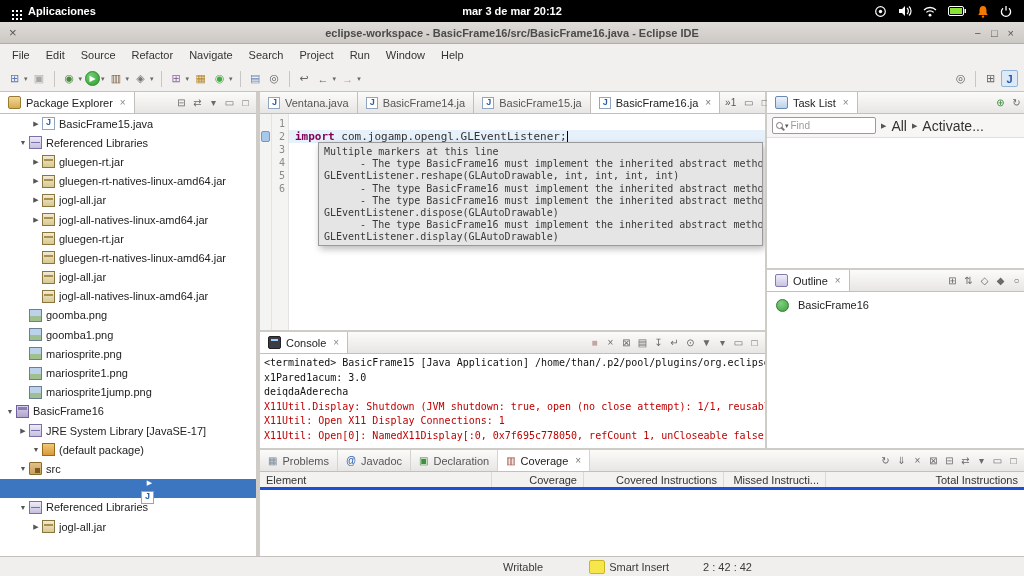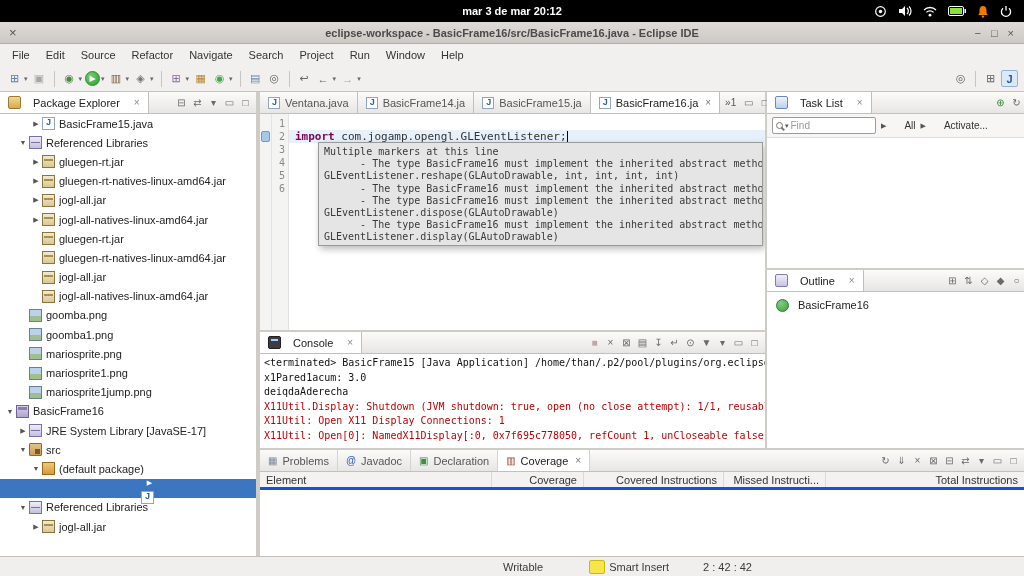--- a/index.html
+++ b/index.html
@@ -33,21 +33,21 @@
   .chip{width:17px;height:17px;display:flex;align-items:center;justify-content:center;font-size:11px;margin:0 1px;border-radius:2px;}
   .chip-run{background:radial-gradient(circle at 35% 30%,#72cf72,#2f9e2f);border:1px solid #2a8a2a;border-radius:50%;
             color:#fff !important;font-size:8px;width:15px;height:15px;}
   .chip-pressed{background:#dce9f7;border:1px solid #8fb4d8;font-weight:bold;}
   .chip-drop{font-size:7px;color:#666;margin-right:2px;}
   .tb-sep{width:1px;height:16px;background:#c8c5c2;margin:0 5px;}
 
   
   .panel-header{height:22px;background:linear-gradient(#fbfbfa,#e8e6e4);border-bottom:1px solid #c2bfbc;
                 display:flex;align-items:stretch;flex:0 0 22px;}
-  .view-tab{display:flex;align-items:center;gap:12px;padding:4px 8px;color:#555;white-space:nowrap;}
+  .view-tab{display:flex;align-items:center;gap:5px;padding:4px 8px;color:#555;white-space:nowrap;}
   .view-tab.active{background:#fff;color:#222;border-right:1px solid #c2bfbc;}
   .vt-x{color:#888;font-size:10px;margin-left:2px;}
   .ph-icons{margin-left:auto;display:flex;align-items:center;gap:1px;padding-right:3px;}
   .ph-ic{width:15px;text-align:center;font-size:10px;color:#6a6a6a;}
 
   .vchip{width:13px;height:13px;border-radius:2px;display:inline-block;}
   .c-pkgexp{background:linear-gradient(#f0d89a,#d8ab4a);border:1px solid #9a7a30;}
   .c-task{background:linear-gradient(#eef3fb,#bcd0ea);border:1px solid #6a88b5;}
   .c-outline{background:linear-gradient(#efeef8,#c8c2e2);border:1px solid #837aab;}
   .c-console{background:#3c3c44;border:1px solid #1f1f24;position:relative;}
@@ -111,21 +111,21 @@
   
   .right-panel{position:absolute;left:767px;top:92px;width:308px;height:356px;display:flex;flex-direction:column;background:#fff;}
   .task-panel{height:178px;display:flex;flex-direction:column;border-bottom:2px solid #cfccc8;}
   .task-toolbar{height:24px;background:#f7f6f5;border-bottom:1px solid #e0dedc;display:flex;align-items:center;padding:0 5px;gap:5px;flex:0 0 24px;}
   .find-box{display:flex;align-items:center;width:104px;height:17px;border:1px solid #9a9a9a;border-radius:2px;background:#fff;padding:0 3px;gap:2px;}
   .find-box input{border:none;outline:none;width:66px;font-size:10px;font-family:"Liberation Sans",sans-serif;color:#333;}
   .find-box input::placeholder{color:#9a9a9a;}
   .mag{width:7px;height:7px;border:1.5px solid #777;border-radius:50%;position:relative;flex:0 0 7px;}
   .mag::after{content:"";position:absolute;width:4px;height:1.5px;background:#777;transform:rotate(45deg);right:-3px;bottom:-1px;}
   .mini-tri{font-size:7px;color:#555;}
-  .tl-link{color:#333;font-size:10px;margin-left:13px;}
+  .tl-link{color:#333;font-size:14px;}
   .task-body{flex:1;background:#fff;position:relative;}
   .help-circle{position:absolute;top:4px;right:6px;width:14px;height:14px;border:1px solid #8a8a8a;border-radius:50%;
                color:#555;font-size:10px;display:flex;align-items:center;justify-content:center;}
   .outline-panel{flex:1;display:flex;flex-direction:column;}
   .outline-body{flex:1;background:#fff;padding-top:4px;}
   .outline-item{display:flex;align-items:center;gap:5px;padding-left:9px;height:18px;color:#222;}
 
   
   .bottom-panel{position:absolute;left:260px;right:0;top:448px;height:108px;background:#fff;
                 border-top:2px solid #cfccc8;display:flex;flex-direction:column;}
@@ -144,20 +144,24 @@
   .sb-yellow{margin-left:46px;width:16px;height:14px;background:#f7e64a;border:1px solid #c8b820;border-radius:2px;}
   .sb-insert{margin-left:4px;}
   .sb-caret{margin-left:34px;}
 </style>
 </head>
 <body>
 
 <div class="screen">
 
   <div class="sysbar">
+    <div class="apps">
+      <span class="apps-grid"></span>
+      <span>Aplicaciones</span>
+    </div>
     <div class="clock">mar 3 de mar  20:12</div>
     <div class="tray">
       <span>
           <svg width="13" height="13" viewBox="0 0 13 13">
             <circle cx="6.5" cy="6.5" r="4.8" fill="none" stroke="#fff" stroke-width="1.2"></circle>
             <circle cx="6.5" cy="6.5" r="1.7" fill="#fff"></circle>
           </svg>
         </span>
       <span>
           <svg width="14" height="12" viewBox="0 0 14 12">
@@ -350,29 +354,29 @@
         <div class="tree-row" style="padding-left: 4px;">
           <span class="exp">▼</span>
           <span class="ticon i-project"></span>
           <span class="tlabel">BasicFrame16</span>
         </div>
         <div class="tree-row" style="padding-left: 17px;">
           <span class="exp">▶</span>
           <span class="ticon i-library"></span>
           <span class="tlabel">JRE System Library [JavaSE-17]</span>
         </div>
+        <div class="tree-row" style="padding-left: 30px;">
+          <span class="exp">▼</span>
+          <span class="ticon i-package"></span>
+          <span class="tlabel">(default package)</span>
+        </div>
         <div class="tree-row" style="padding-left: 17px;">
           <span class="exp">▼</span>
           <span class="ticon i-srcfolder"></span>
           <span class="tlabel">src</span>
-        </div>
-        <div class="tree-row" style="padding-left: 30px;">
-          <span class="exp">▼</span>
-          <span class="ticon i-package"></span>
-          <span class="tlabel">(default package)</span>
         </div>
         <div class="tree-row selected" style="padding-left: 43px;">
           <span class="exp">▶</span>
           <span class="ticon i-java"></span>
           <span class="tlabel">BasicFrame16.java</span>
         </div>
         <div class="tree-row" style="padding-left: 17px;">
           <span class="exp">▼</span>
           <span class="ticon i-library"></span>
           <span class="tlabel">Referenced Libraries</span>

